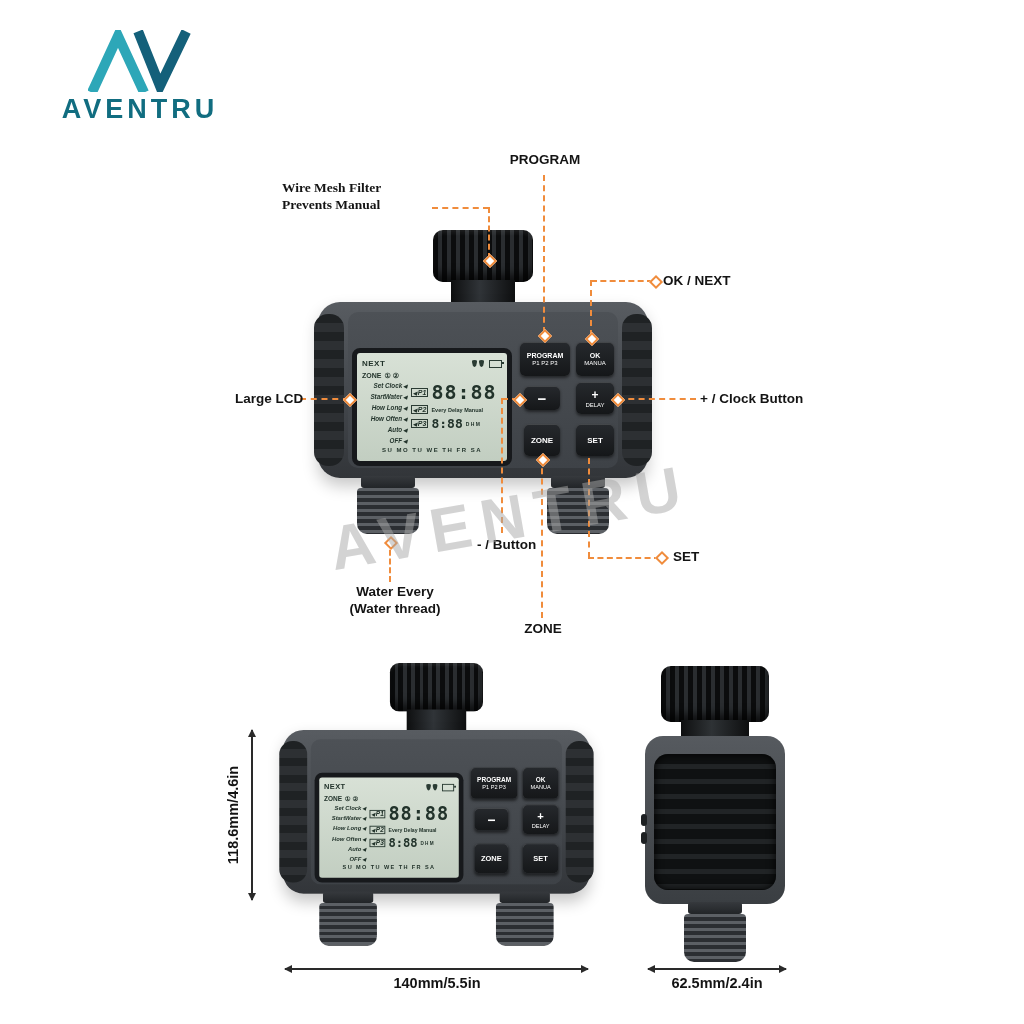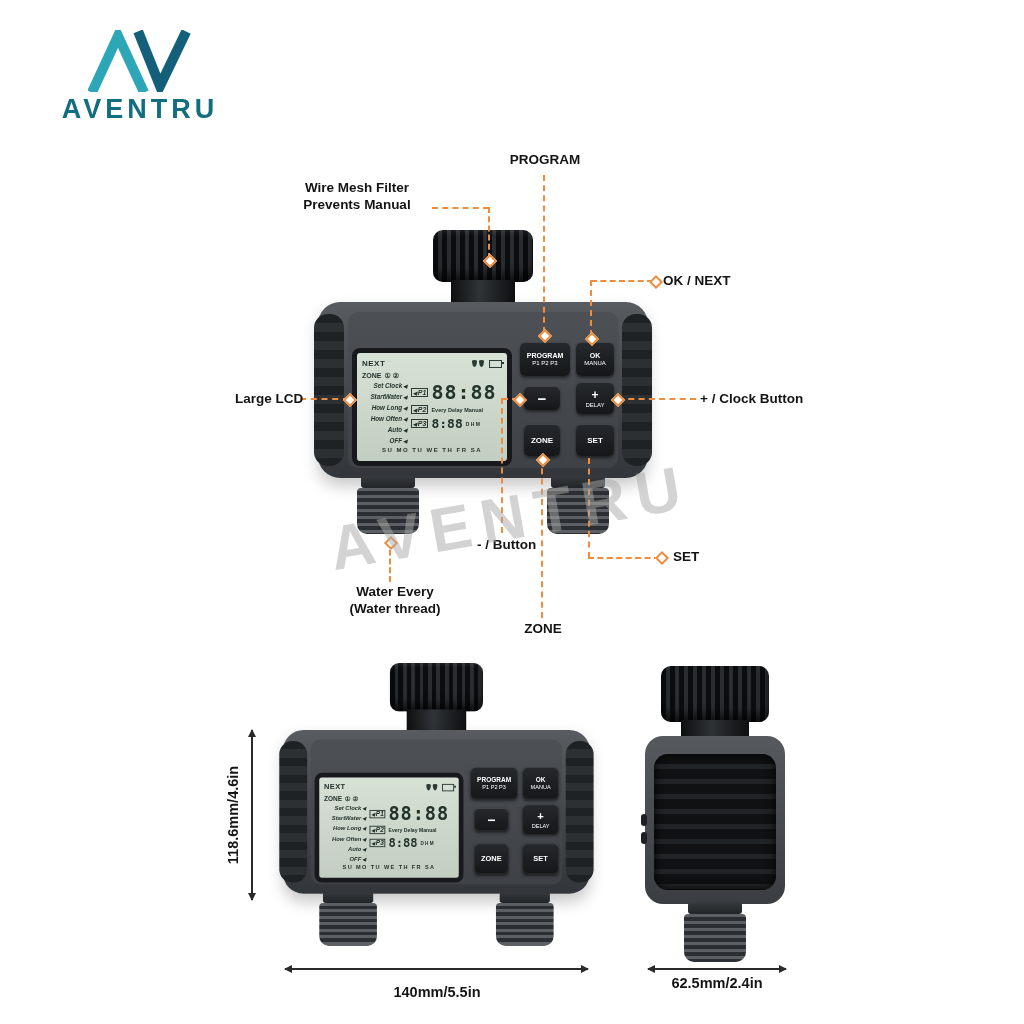--- a/index.html
+++ b/index.html
@@ -203,21 +203,21 @@
     <div class="dev-outlet o-left">
       <div class="o-collar"></div>
       <div class="o-thread"></div>
     </div>
     <div class="dev-outlet o-right">
       <div class="o-collar"></div>
       <div class="o-thread"></div>
     </div>
   </div>
 
-  <div class="co-label" style="left:282px;top:180px;width:150px;text-align:center;">
+  <div class="co-label" style="left:282px;top:180px;width:150px;font-family:Liberation Serif, serif;">
     <div>Wire Mesh Filter</div>
     <div>Prevents Manual</div>
   </div>
   <div class="dash-h" style="left:432px;top:207px;width:57px;"></div>
   <div class="dash-v" style="left:488px;top:207px;height:52px;"></div>
   <div class="dmark" style="left:485px;top:256px;"></div>
 
   <div class="co-label" style="left:505px;top:152px;width:80px;text-align:center;">PROGRAM</div>
   <div class="dash-v" style="left:543px;top:175px;height:158px;"></div>
   <div class="dmark" style="left:540px;top:331px;"></div>
@@ -354,18 +354,18 @@
     <div class="s-outlet">
       <div class="o-collar"></div>
       <div class="o-thread" style="height:48px;"></div>
     </div>
   </div>
 
   <div class="dim-v" style="left:251px;top:730px;height:170px;"></div>
   <div class="dim-label" style="left:158px;top:807px;width:150px;text-align:center;transform:rotate(-90deg);">118.6mm/4.6in</div>
 
   <div class="dim-h" style="left:285px;top:968px;width:303px;"></div>
-  <div class="dim-label" style="left:367px;top:975px;width:140px;text-align:center;margin-top:9px;">140mm/5.5in</div>
+  <div class="dim-label" style="left:367px;top:975px;width:140px;text-align:center;">140mm/5.5in</div>
 
   <div class="dim-h" style="left:648px;top:968px;width:138px;"></div>
   <div class="dim-label" style="left:648px;top:975px;width:138px;text-align:center;">62.5mm/2.4in</div>
 
 </div>
 
 </body></html>

